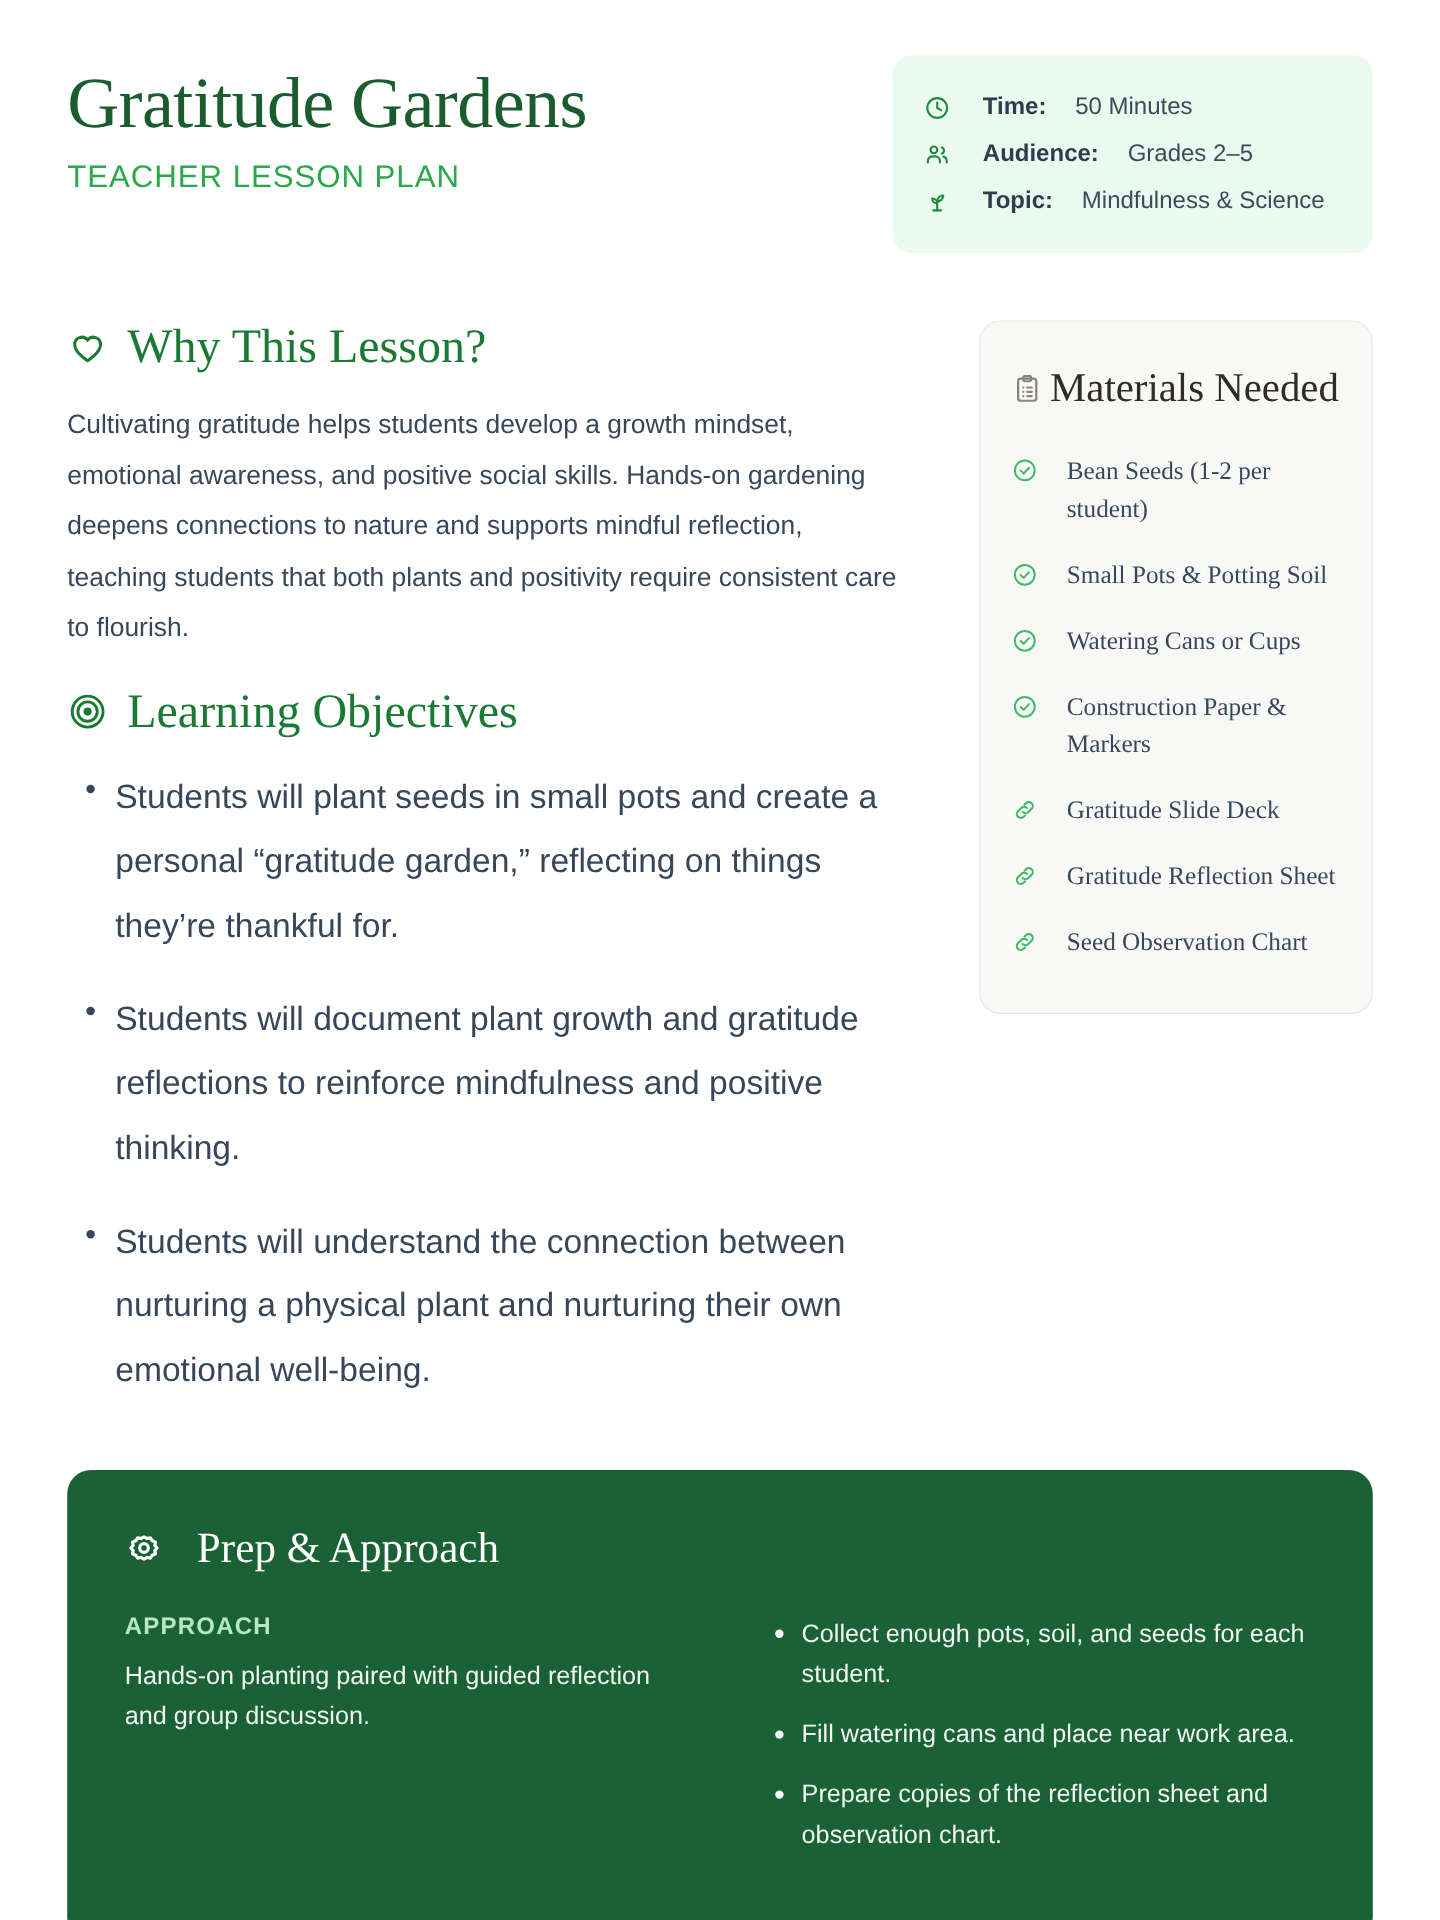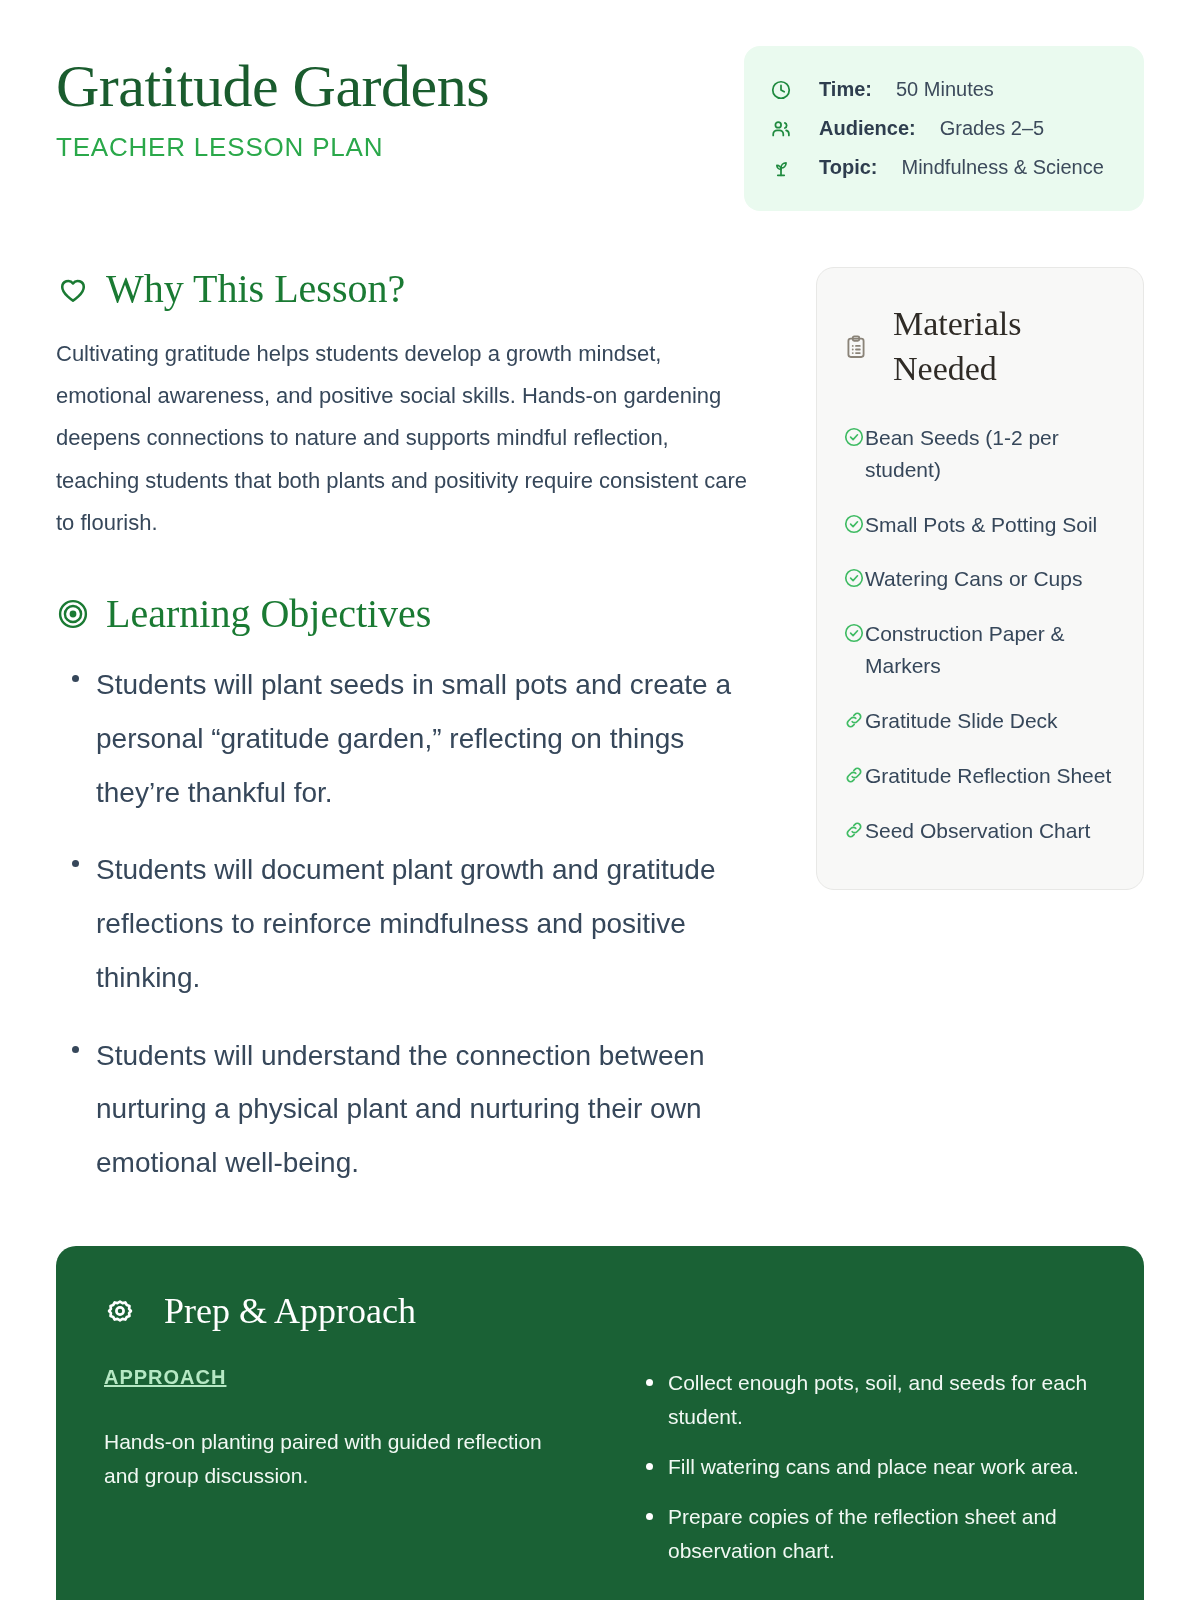--- a/index.html
+++ b/index.html
@@ -112,21 +112,21 @@
     line-height: 1.1;
   }
 
   .para {
     margin-top: 22px;
     font-size: 22px;
     line-height: 1.92;
     color: #36475a;
   }
 
-  .obj-block { margin-top: 48px; }
+  .obj-block { margin-top: 27px; }
 
   ul.obj-list {
     margin-top: 22px;
     list-style: none;
   }
   ul.obj-list > li {
     position: relative;
     padding-left: 40px;
     font-size: 28px;
     line-height: 1.92;
@@ -148,41 +148,42 @@
   .materials-card {
     background: #f8f8f7;
     border: 1px solid #e8e8e6;
     border-radius: 18px;
     padding: 34px 26px 42px 26px;
   }
 
   .mat-head {
     display: flex;
     align-items: center;
-    gap: 24px;
+    gap: 6px;
     margin-bottom: 30px;
   }
   .mat-head .mat-ico {
     width: 26px; height: 26px; flex: 0 0 26px;
     color: #8a8378;
   }
   .mat-head .mat-ico svg { width: 26px; height: 26px; display: block; }
   .mat-title {
     font-family: "Liberation Serif", serif;
     font-size: 34px;
     line-height: 1.32;
     color: #2f2b26;
     font-weight: 400;
   }
 
   .mat-item {
     display: flex;
     align-items: flex-start;
-    gap: 0;
+    gap: 24px;
     margin-bottom: 23px;
+    font-family: Liberation Serif, serif;
   }
   .mat-item:last-child { margin-bottom: 0; }
   .mat-bullet {
     width: 22px; height: 22px; flex: 0 0 22px;
     margin-top: 4px;
     color: #3fbb63;
   }
   .mat-bullet svg { width: 22px; height: 22px; display: block; }
   .mat-text {
     font-size: 21px;
@@ -219,22 +220,21 @@
     gap: 60px;
   }
   .prep-col-a { width: 470px; flex: 0 0 470px; }
   .prep-col-b { flex: 1; }
 
   .prep-label {
     font-size: 20px;
     font-weight: 700;
     letter-spacing: 1px;
     color: #b6e8c4;
-    margin-bottom: 36px;
-    text-decoration: underline;
+    margin-bottom: 12px;
   }
 
   .prep-para {
     font-size: 21px;
     line-height: 1.62;
     color: #f1f8f3;
   }
 
   ul.prep-list { list-style: none; }
   ul.prep-list > li {

